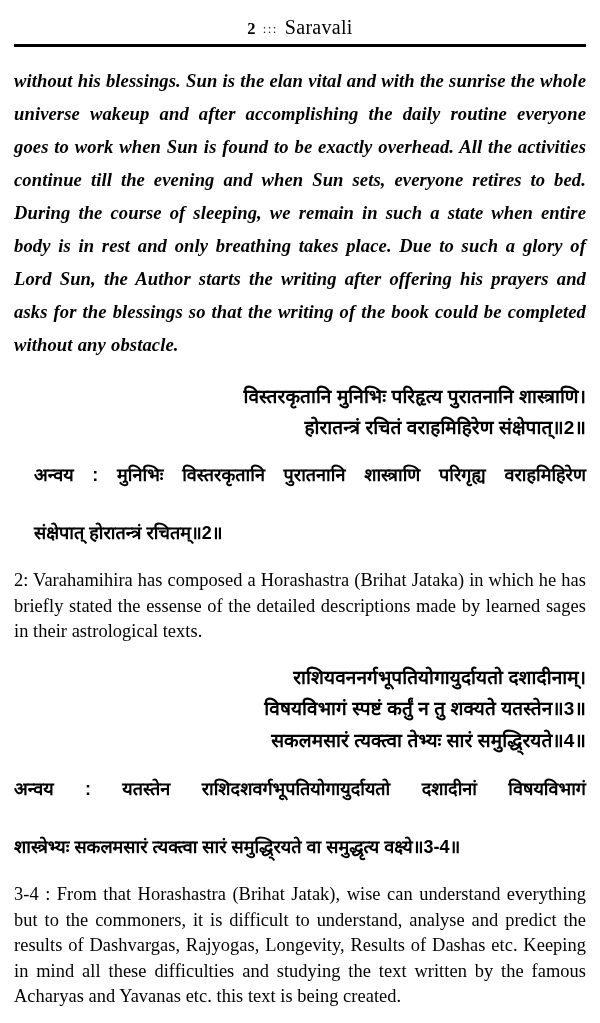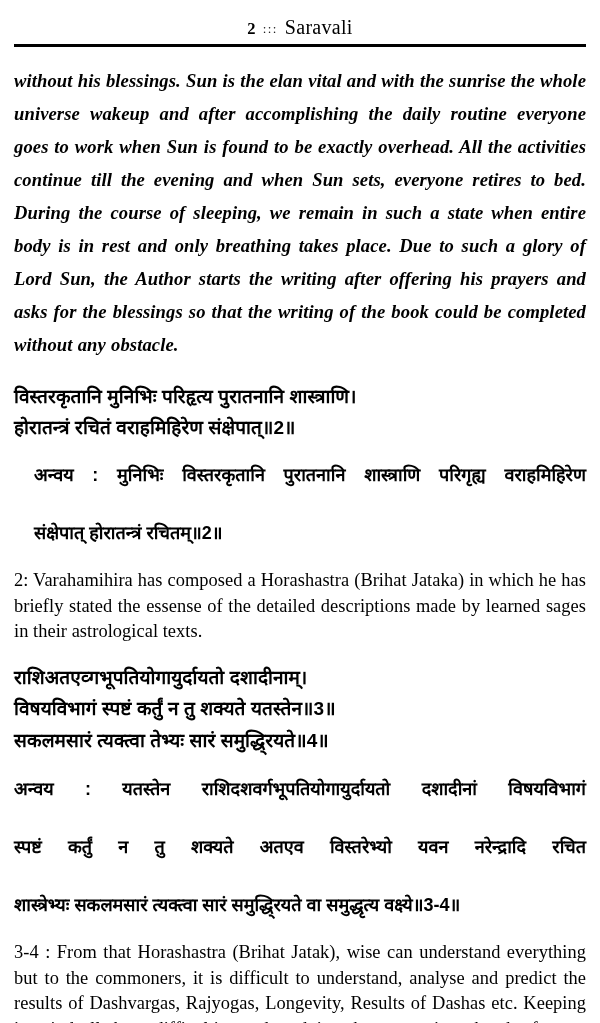--- a/index.html
+++ b/index.html
@@ -65,21 +65,21 @@
     line-height: 33px;
     text-align: justify;
     text-justify: inter-word;
     letter-spacing: 0.1px;
     word-spacing: 0.4px;
   }
 
   
   .shloka {
     margin: 18px 0 0 0;
-    text-align: left;
+    text-align: right;
     font-family: "Liberation Sans", "DejaVu Sans", sans-serif;
     font-weight: bold;
     font-size: 19px;
     line-height: 31px;
     letter-spacing: 0.1px;
   }
   .shloka .verse-line { display: block; white-space: nowrap; }
 
   
   .anvaya {
@@ -140,26 +140,25 @@
   </div>
 
   <div class="anvaya block" id="anvaya-1">
     <span class="anv-line stretch">अन्वय : मुनिभिः विस्तरकृतानि पुरातनानि शास्त्राणि परिगृह्य वराहमिहिरेण</span>
     <span class="anv-line">संक्षेपात् होरातन्त्रं रचितम्॥2॥</span>
   </div>
 
   <p class="translation block" id="translation-1">2: Varahamihira has composed a Horashastra (Brihat Jataka) in which he has briefly stated the essense of the detailed descriptions made by learned sages in their astrological texts.</p>
 
   <div class="shloka block" id="shloka-2">
-    <span class="verse-line">राशिअतएव्गभूपतियोगायुर्दायतो दशादीनाम्।</span>
+    <span class="verse-line">राशियवननर्गभूपतियोगायुर्दायतो दशादीनाम्।</span>
     <span class="verse-line">विषयविभागं स्पष्टं कर्तुं न तु शक्यते यतस्तेन॥3॥</span>
     <span class="verse-line">सकलमसारं त्यक्त्वा तेभ्यः सारं समुद्धि्रयते॥4॥</span>
   </div>
 
   <div class="anvaya block" id="anvaya-2">
     <span class="anv-line stretch">अन्वय : यतस्तेन राशिदशवर्गभूपतियोगायुर्दायतो दशादीनां विषयविभागं</span>
-    <span class="anv-line stretch">स्पष्टं कर्तुं न तु शक्यते अतएव विस्तरेभ्यो यवन नरेन्द्रादि रचित</span>
     <span class="anv-line">शास्त्रेभ्यः सकलमसारं त्यक्त्वा सारं समुद्धि्रयते वा समुद्धृत्य वक्ष्ये॥3-4॥</span>
   </div>
 
   <p class="translation block" id="translation-2">3-4 : From that Horashastra (Brihat Jatak), wise can understand everything but to the commoners, it is difficult to understand, analyse and predict the results of Dashvargas, Rajyogas, Longevity, Results of Dashas etc.  Keeping in mind all these difficulties and studying the text written by the famous Acharyas and Yavanas etc. this text is being created.</p>
 
 </div>
 
 </body></html>

